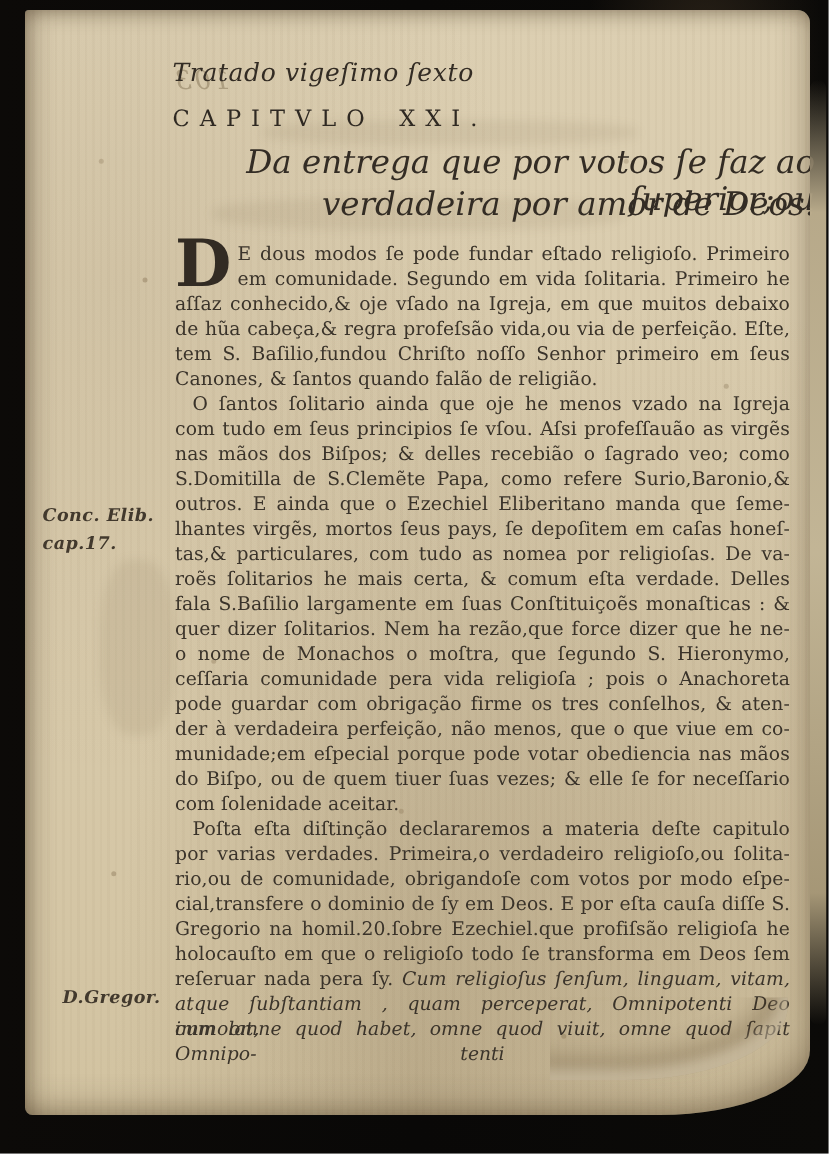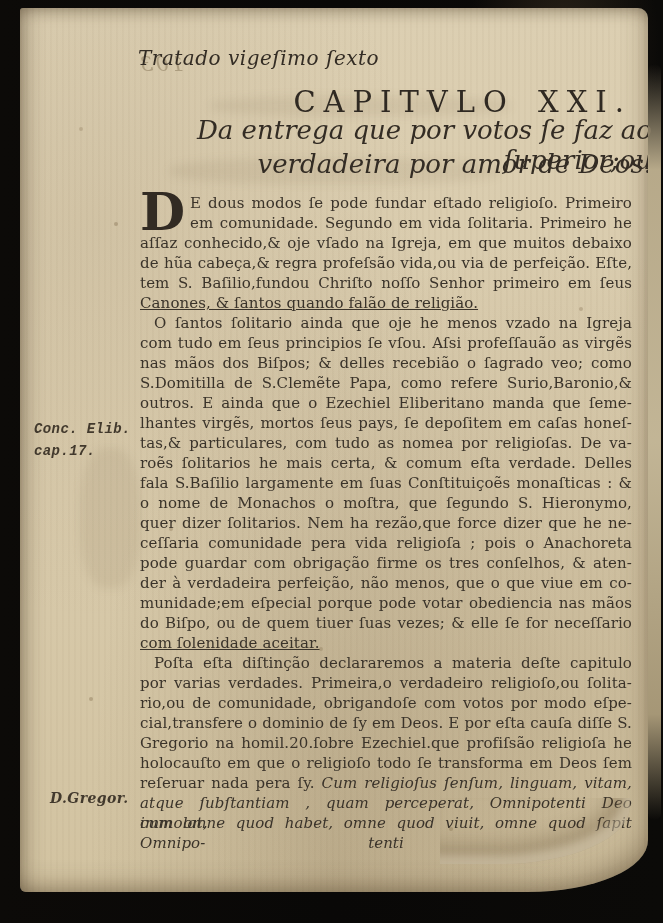--- a/index.html
+++ b/index.html
@@ -49,52 +49,52 @@
   .ghost-num {
     position:absolute; left:118px; top:44px; transform:scaleX(-1);
     color:#7d6c4e; opacity:.45; font-size:21px; font-style:italic; letter-spacing:2px;
   }
 
   .running-title {
     position:absolute; left:118px; top:38px; width:494px; text-align:left;
     font-style:italic; font-size:20px; color:#332c24; letter-spacing:.5px;
   }
   .chapter-heading {
-    position:absolute; left:118px; top:77px; width:494px; text-align:right;
-    font-size:29px; color:#2f2922; letter-spacing:8px; word-spacing:6px;
+    position:absolute; left:118px; top:77px; width:494px; text-align:left;
+    font-size:18px; color:#2f2922; letter-spacing:8px; word-spacing:6px;
   }
   .subtitle1, .subtitle2 {
     position:absolute; left:112px; width:520px; text-align:right;
     font-style:italic; font-size:26px; color:#332c24;
   }
   .subtitle1 { top:107px; }
   .subtitle2 { top:141px; }
 
   .body-text { position:absolute; left:120px; top:185px; width:492px; color:#3a332a; }
   .para { position:relative; }
   .line {
     height:20px; line-height:20px; font-size:15px;
     text-align:justify; text-align-last:justify; white-space:normal;
     letter-spacing:.1px;
   }
-  .line.end { text-align-last:left;text-decoration:underline; }
+  .line.end { text-align-last:left; }
   .line.dc  { padding-left:50px; }
   .line.ind { text-indent:14px; }
   .lat { font-style:italic; }
   .dropcap {
     position:absolute; left:0; top:-3px; font-size:52px; line-height:44px;
     color:#322b23; font-weight:bold;
   }
   .catchword { text-align:center; font-style:italic; font-size:15px; height:20px; line-height:20px; color:#3a332a; }
 
   .note {
     position:absolute; font-weight:bold; font-size:14px; line-height:22px;
     color:#42392d; white-space:pre-line; letter-spacing:.4px; font-style:italic;
   }
-  .note1 { left:14px; top:410px;font-family:Liberation Mono, monospace; }
+  .note1 { left:14px; top:394px; }
   .note2 { left:30px; top:779px;text-align:right; }
 </style>
 </head>
 <body>
 
 <div class="scan">
   <div class="paper">
     <div class="smudge s1"></div>
     <div class="smudge s2"></div>
     <div class="smudge s3"></div>
@@ -126,22 +126,22 @@
         <div class="para">
           <div class="line ind"><span>O ſantos ſolitario ainda que oje he menos vzado na Igreja</span></div>
           <div class="line"><span>com tudo em ſeus principios ſe vſou. Aſsi profeſſauão as virgẽs</span></div>
           <div class="line"><span>nas mãos dos Biſpos; &amp; delles recebião o ſagrado veo; como</span></div>
           <div class="line"><span>S.Domitilla de S.Clemẽte Papa, como refere Surio,Baronio,&amp;</span></div>
           <div class="line"><span>outros. E ainda que o Ezechiel Eliberitano manda que ſeme-</span></div>
           <div class="line"><span>lhantes virgẽs, mortos ſeus pays, ſe depoſitem em caſas honeſ-</span></div>
           <div class="line"><span>tas,&amp; particulares, com tudo as nomea por religioſas. De va-</span></div>
           <div class="line"><span>roẽs ſolitarios he mais certa, &amp; comum eſta verdade. Delles</span></div>
           <div class="line"><span>fala S.Baſilio largamente em ſuas Conſtituiçoẽs monaſticas : &amp;</span></div>
+          <div class="line"><span>quer dizer ſolitarios. Nem ha rezão,que force dizer que he ne-</span></div>
           <div class="line"><span>o nome de Monachos o moſtra, que ſegundo S. Hieronymo,</span></div>
-          <div class="line"><span>quer dizer ſolitarios. Nem ha rezão,que force dizer que he ne-</span></div>
           <div class="line"><span>ceſſaria comunidade pera vida religioſa ; pois o Anachoreta</span></div>
           <div class="line"><span>pode guardar com obrigação firme os tres conſelhos, &amp; aten-</span></div>
           <div class="line"><span>der à verdadeira perfeição, não menos, que o que viue em co-</span></div>
           <div class="line"><span>munidade;em eſpecial porque pode votar obediencia nas mãos</span></div>
           <div class="line"><span>do Biſpo, ou de quem tiuer ſuas vezes; &amp; elle ſe for neceſſario</span></div>
           <div class="line end"><span>com ſolenidade aceitar.</span></div>
         </div>
         <div class="para">
           <div class="line ind"><span>Poſta eſta diſtinção declararemos a materia deſte capitulo</span></div>
           <div class="line"><span>por varias verdades. Primeira,o verdadeiro religioſo,ou ſolita-</span></div>

